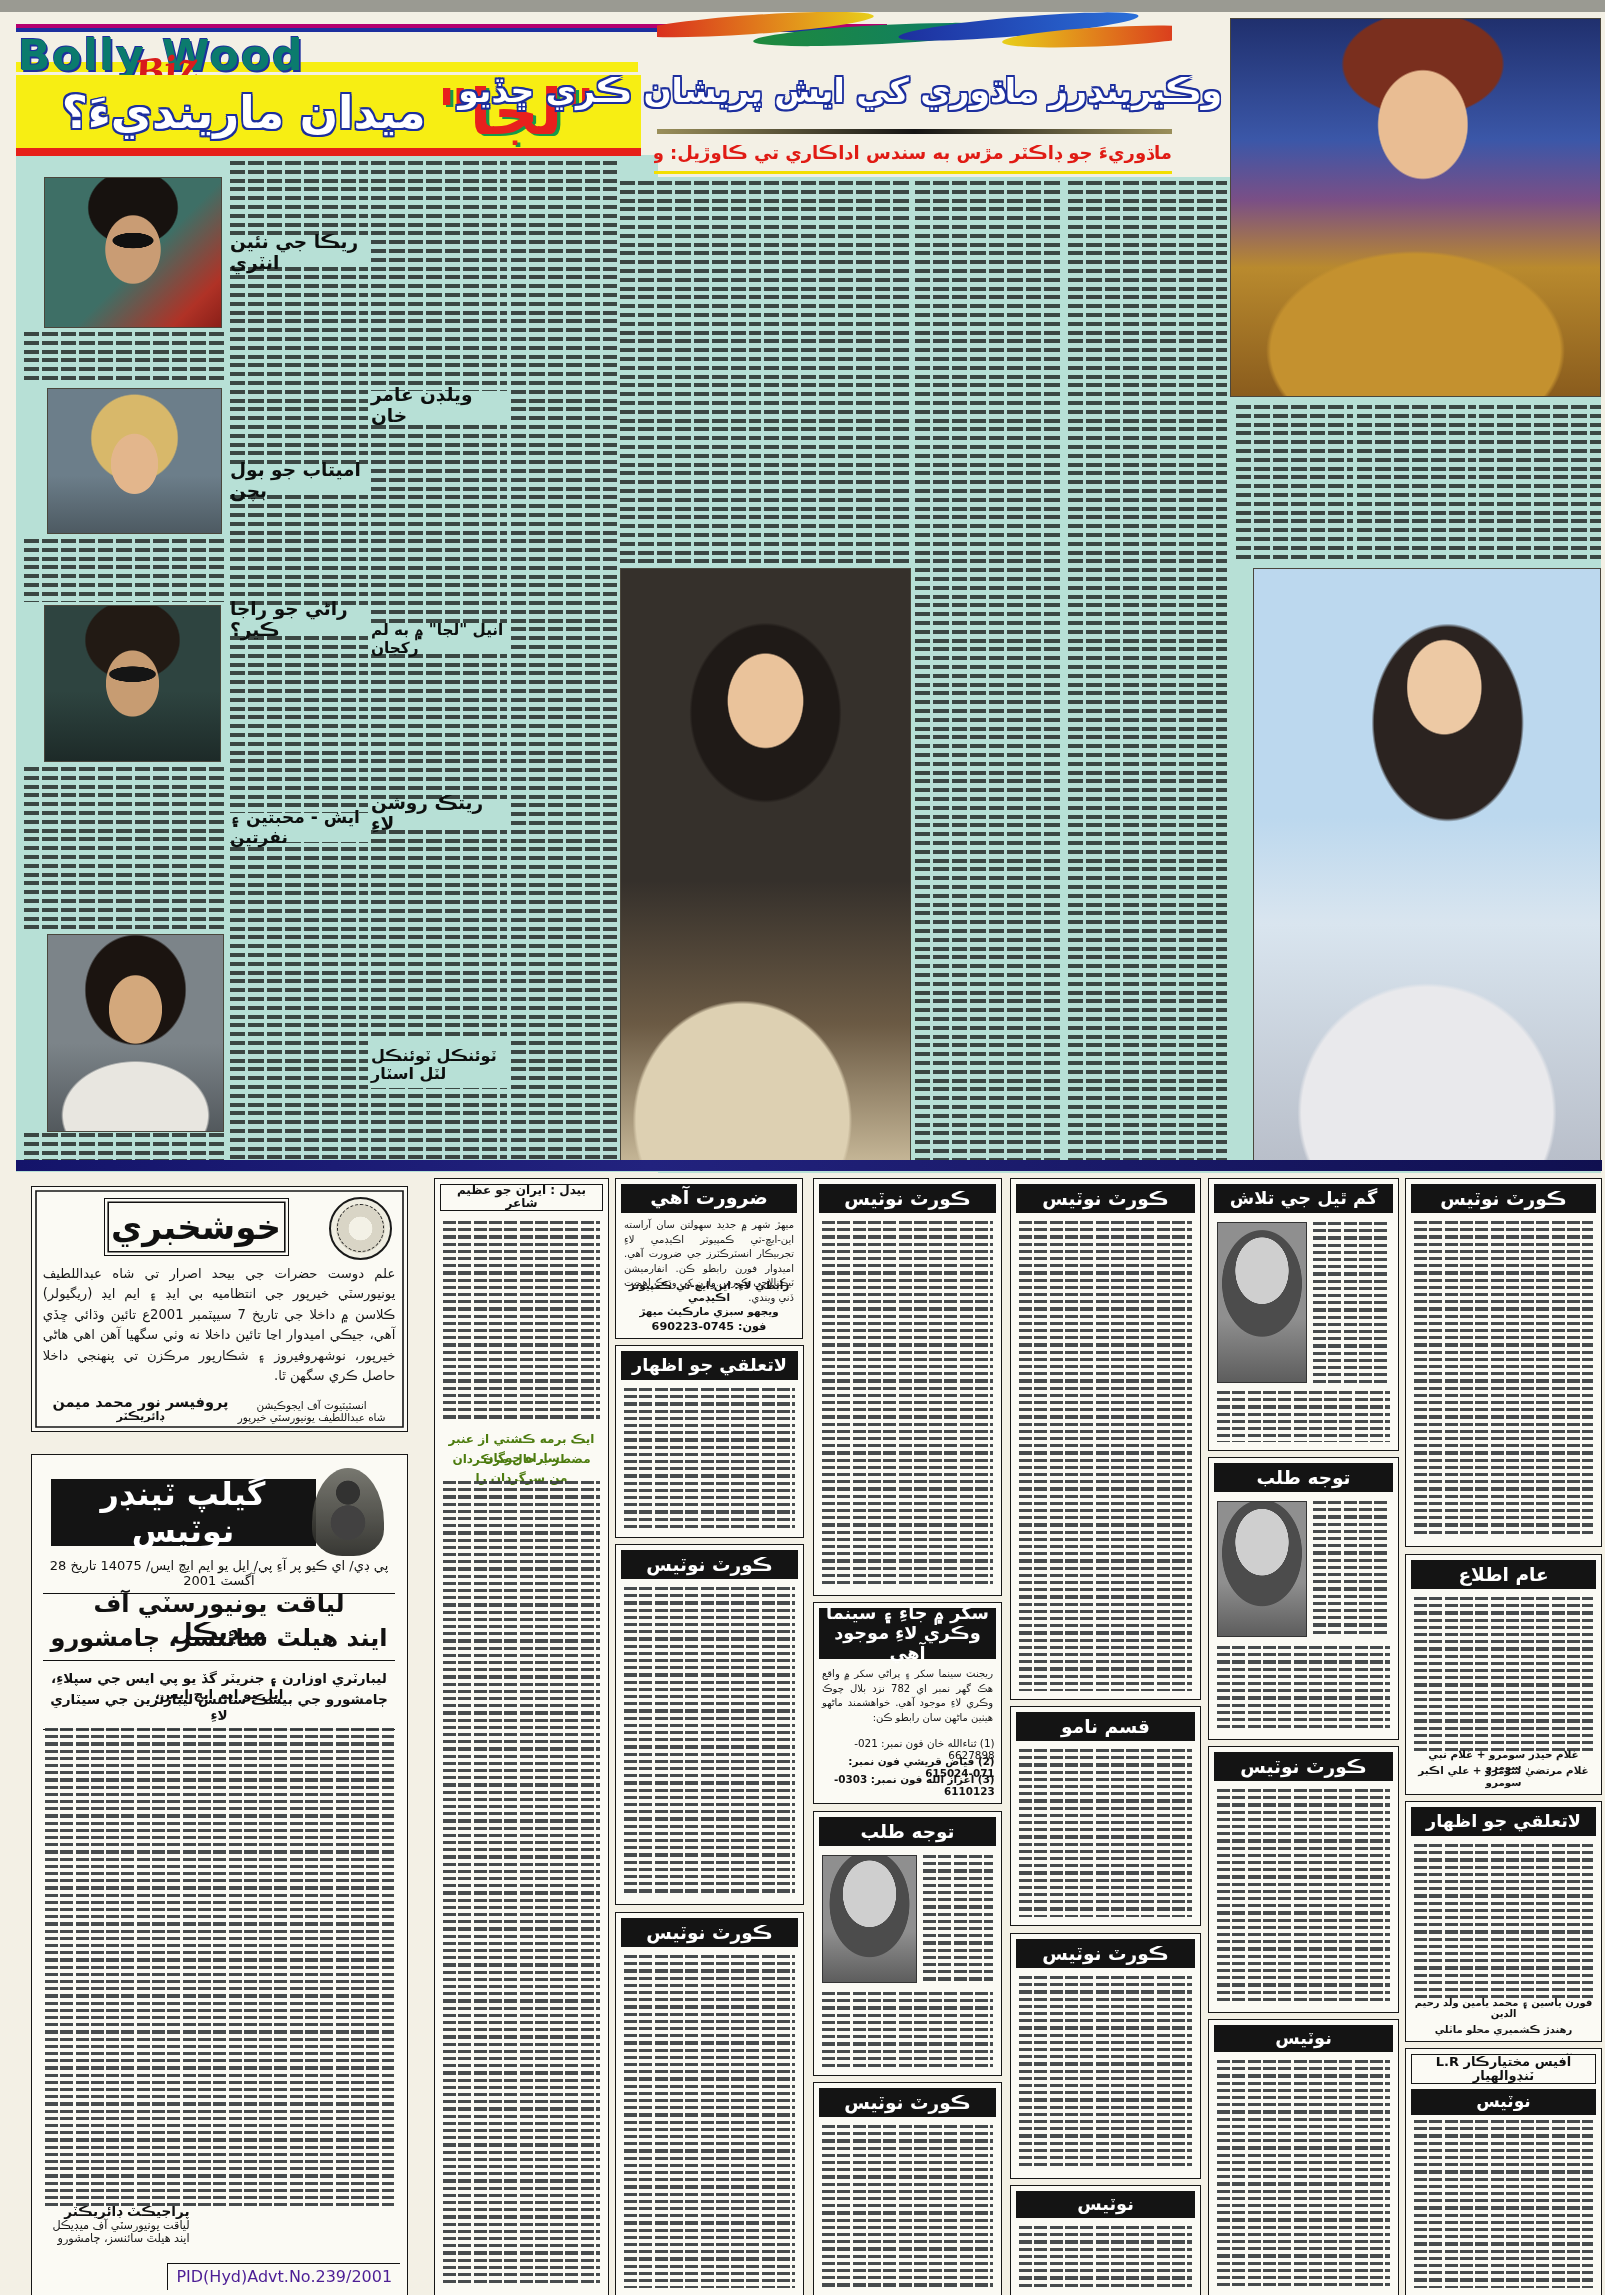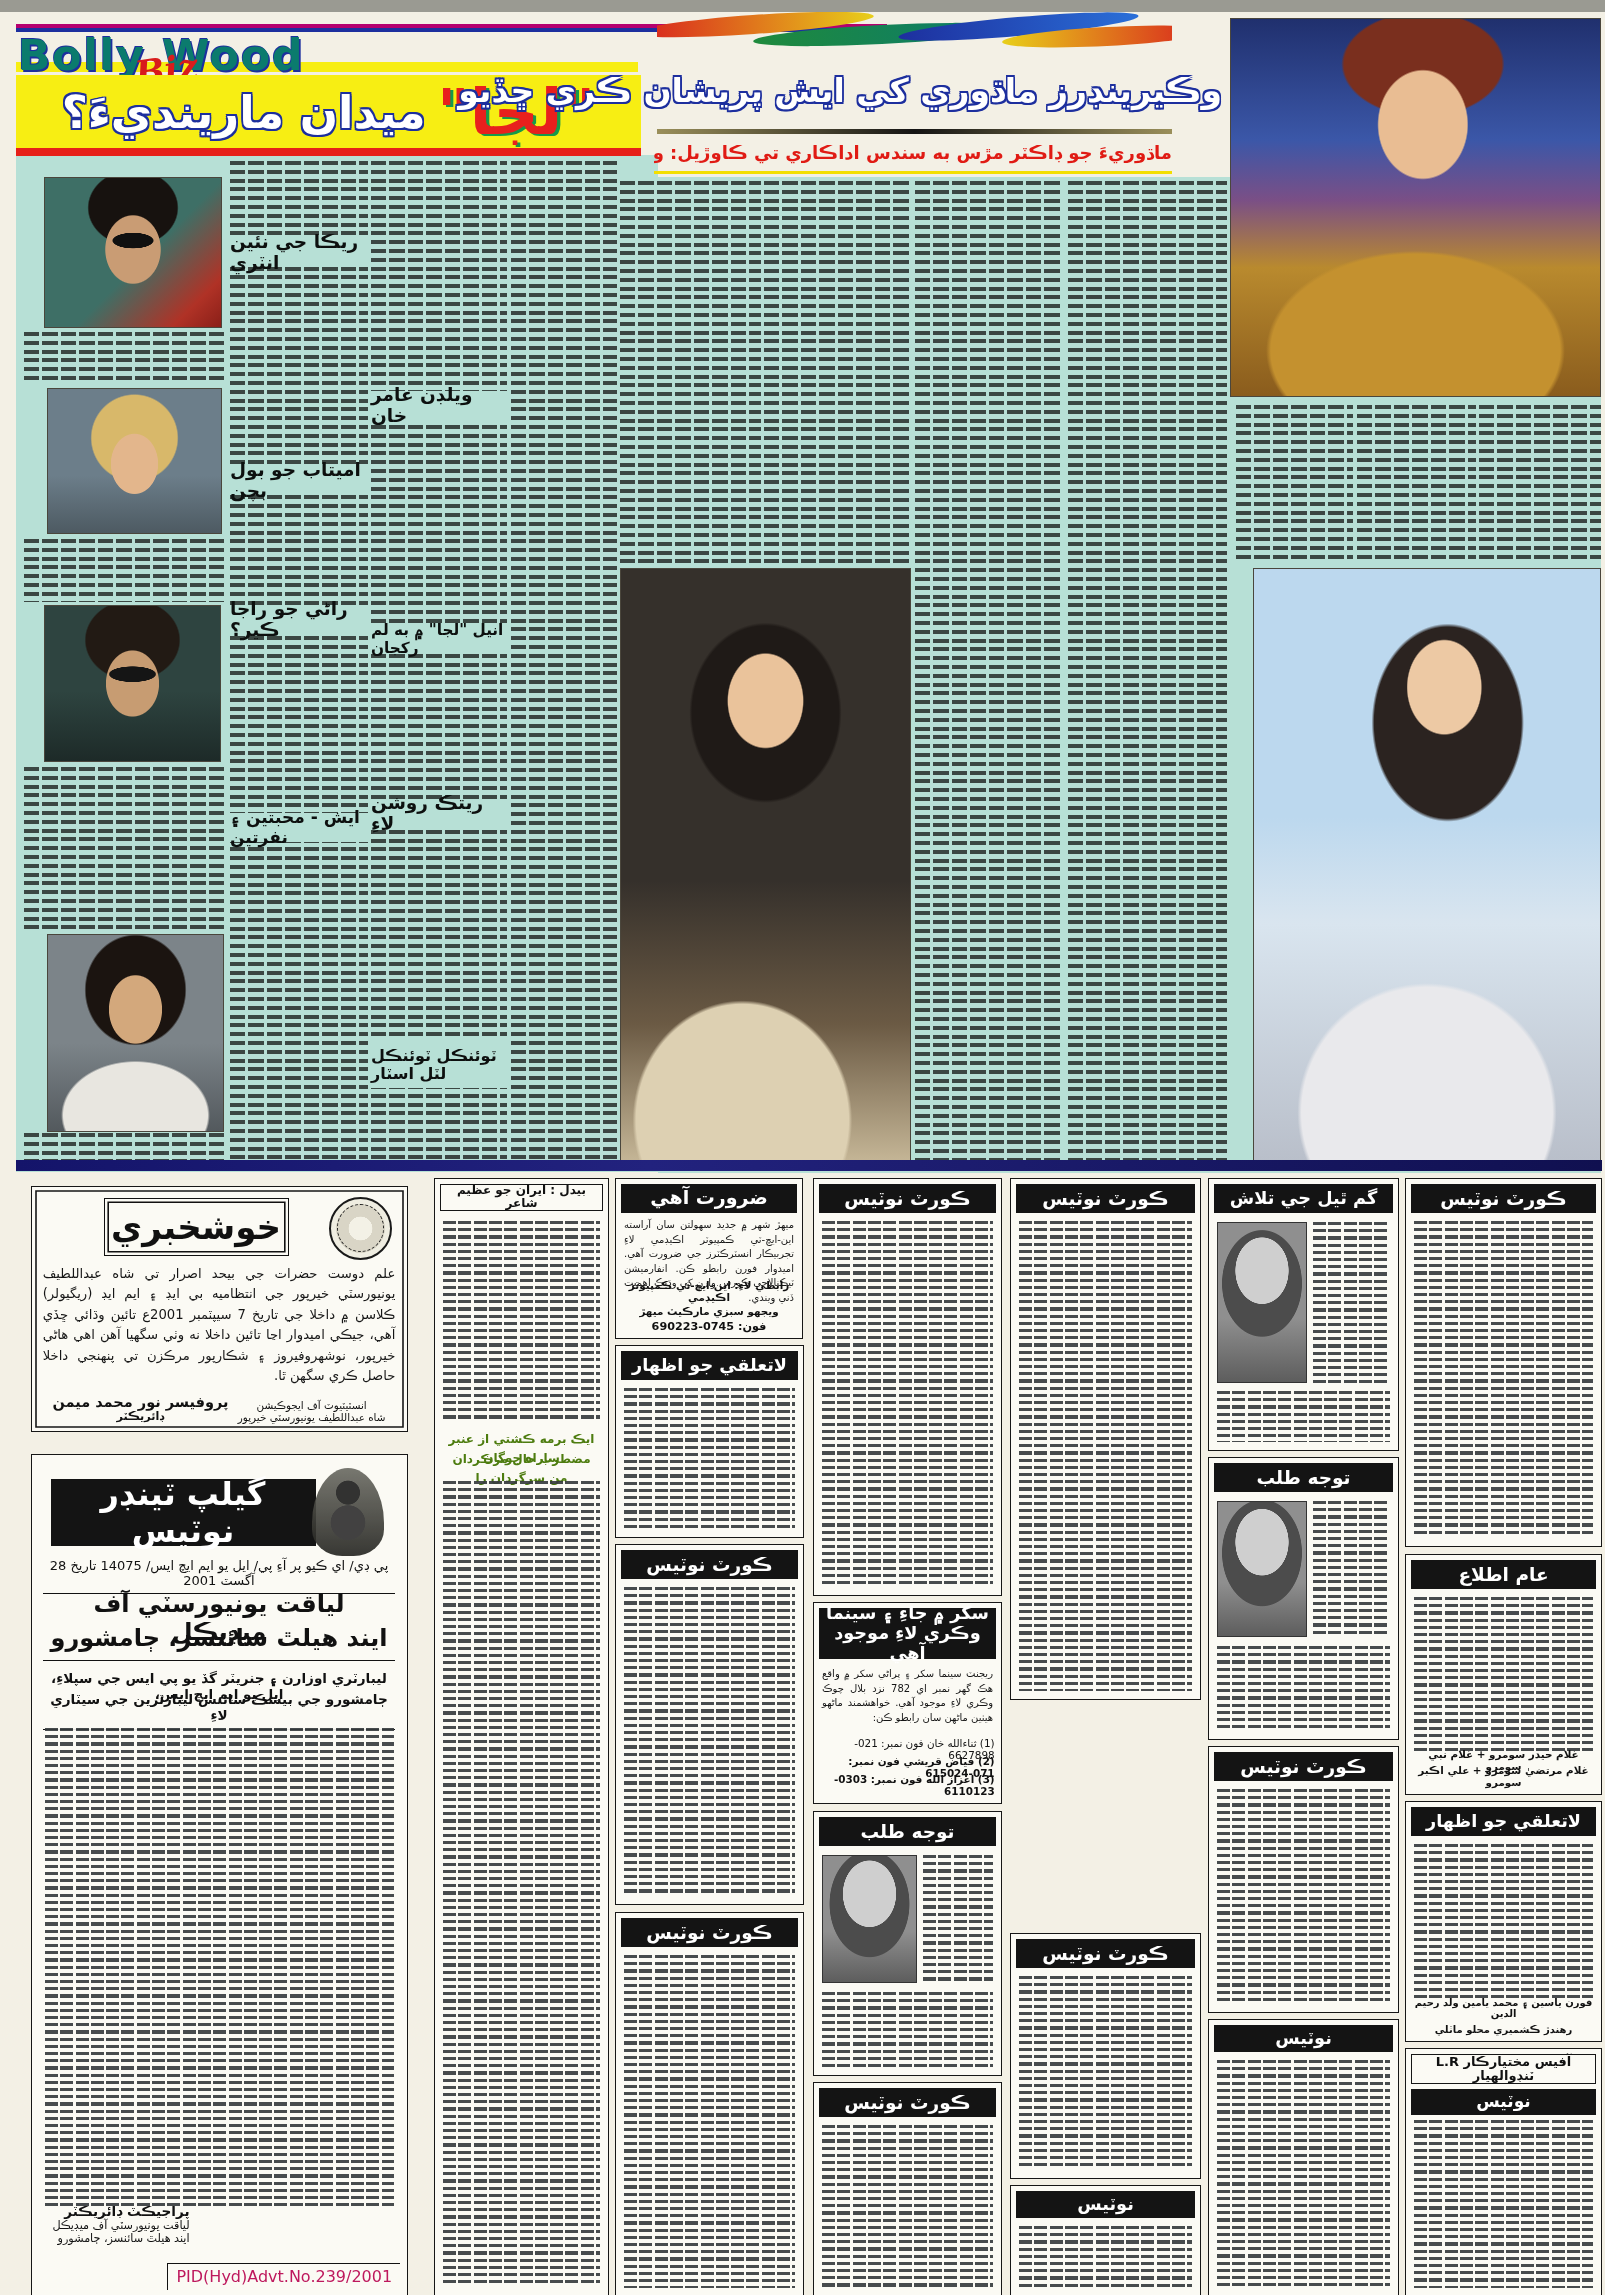--- a/index.html
+++ b/index.html
@@ -170,21 +170,21 @@
     <div class="rtl" style="position:absolute;left:11.2px;right:11.2px;top:215px;font-size:13.6px;font-weight:bold;color:#111;text-align:center">ليبارٽري اوزارن ۽ جنريٽر گڏ يو پي ايس جي سپلاءِ، ايل يو ايم ايچ ايس،</div>
     <div class="rtl" style="position:absolute;left:11.2px;right:11.2px;top:236px;font-size:13.6px;font-weight:bold;color:#111;text-align:center;
                 border-bottom:1.6px solid #111;padding-bottom:6.4px">ڄامشورو جي بيسڪ سائنس ليبارٽرين جي سيٽاري لاءِ</div>
     <div class="simw" style="left:13px;right:13px;top:273px;height:482px"></div>
     <div class="sign" style="position:absolute;left:21px;bottom:51px;text-align:right">
       <div style="font-size:13.6px">پراجيڪٽ ڊائريڪٽر</div>
       <div style="font-size:11.2px;font-weight:normal">لياقت يونيورسٽي آف ميڊيڪل</div>
       <div style="font-size:11.2px;font-weight:normal">ايند هيلٿ سائنسز، ڄامشورو</div>
     </div>
     <div style="position:absolute;right:6.4px;bottom:6.4px;border-top:1.6px solid #111;border-left:1.6px solid #111;
-                padding:3.2px 8px;font-size:16px;color:#be185d;background:#fbfaf4">PID(Hyd)Advt.No.239/2001</div>
+                padding:3.2px 8px;font-size:16px;color:#4c1d95;background:#fbfaf4">PID(Hyd)Advt.No.239/2001</div>
   </div>
 
   <div class="box" style="left:434px;top:1166px;width:175px;height:1119px;border-width:0.8px">
     <div class="bh2" style="height:27px;font-size:12px">بيدل : ايران جو عظيم شاعر</div>
     <div class="simw" style="left:8px;right:8px;top:42px;height:201px"></div>
     <div class="verse" style="position:absolute;left:6.4px;right:6.4px;top:251px">ايڪ برمه ڪشتي از عنبر ساراه چوگان</div>
     <div class="verse" style="position:absolute;left:6.4px;right:6.4px;top:271px">مضطرب حال مرڪردان من سرگردان را</div>
     <div class="simw" style="left:8px;right:8px;top:302px;bottom:9.6px"></div>
   </div>
 
@@ -230,20 +230,24 @@
   </div>
   <div class="box" style="left:813px;top:2070px;width:189px;height:215px">
     <div class="bh" style="height:29px;font-size:18.5px">ڪورٽ نوٽيس</div>
     <div class="simw" style="left:8px;right:8px;top:42px;bottom:8px"></div>
   </div>
 
   <div class="box" style="left:1010px;top:1166px;width:191px;height:522px">
     <div class="bh" style="height:29px;font-size:18.5px">ڪورٽ نوٽيس</div>
     <div class="simw" style="left:8px;right:8px;top:42px;bottom:8px"></div>
   </div>
+  <div class="box" style="left:1010px;top:1694px;width:191px;height:220px">
+    <div class="bh" style="height:29px;font-size:18.5px">قسم نامو</div>
+    <div class="simw" style="left:8px;right:8px;top:42px;bottom:8px"></div>
+  </div>
   <div class="box" style="left:1010px;top:1921px;width:191px;height:246px">
     <div class="bh" style="height:29px;font-size:18.5px">ڪورٽ نوٽيس</div>
     <div class="simw" style="left:8px;right:8px;top:42px;bottom:8px"></div>
   </div>
   <div class="box" style="left:1010px;top:2173px;width:191px;height:112px">
     <div class="bh" style="height:27px;font-size:17.7px">نوٽيس</div>
     <div class="simw" style="left:8px;right:8px;top:40px;bottom:8px"></div>
   </div>
 
   <div class="box" style="left:1208px;top:1166px;width:191px;height:273px">

